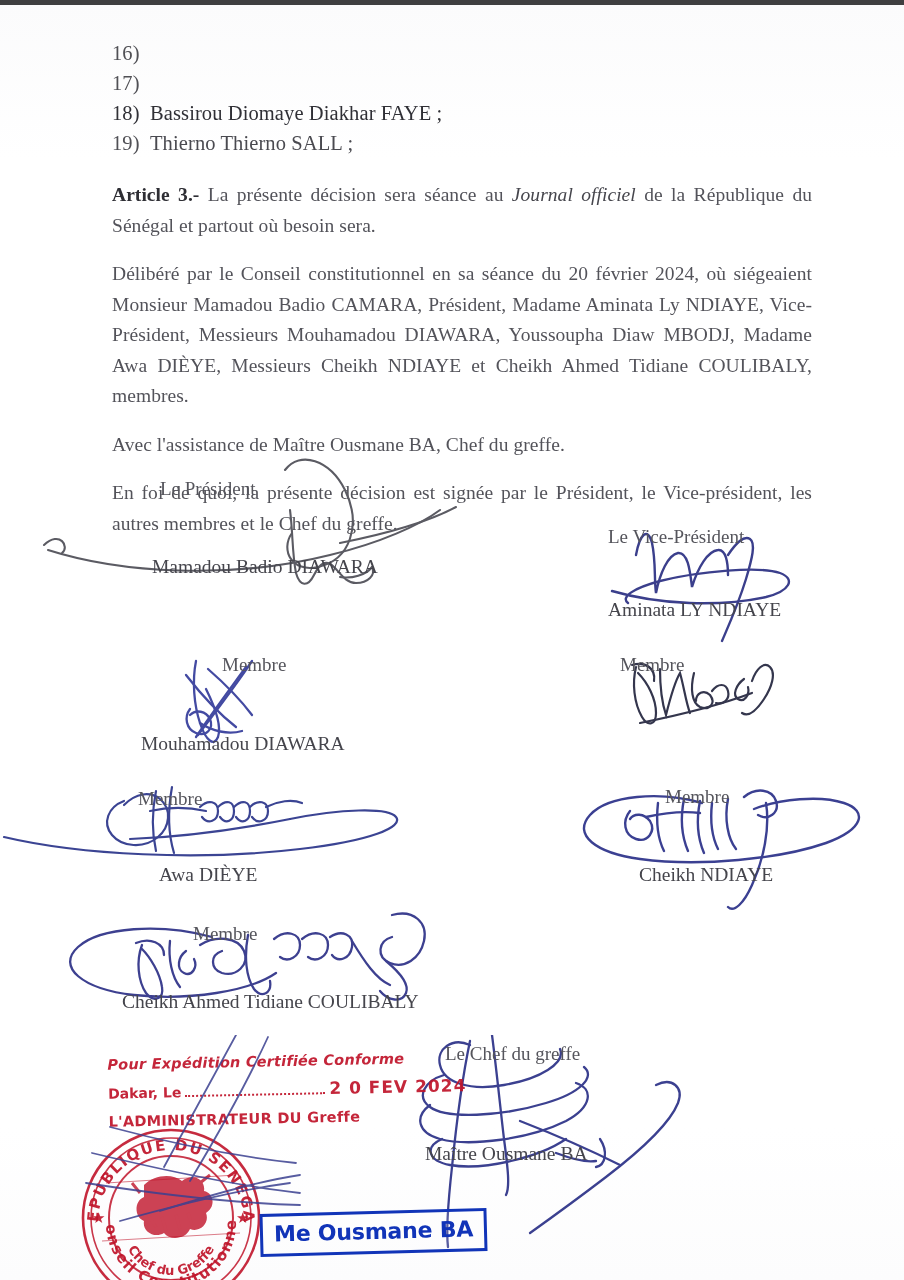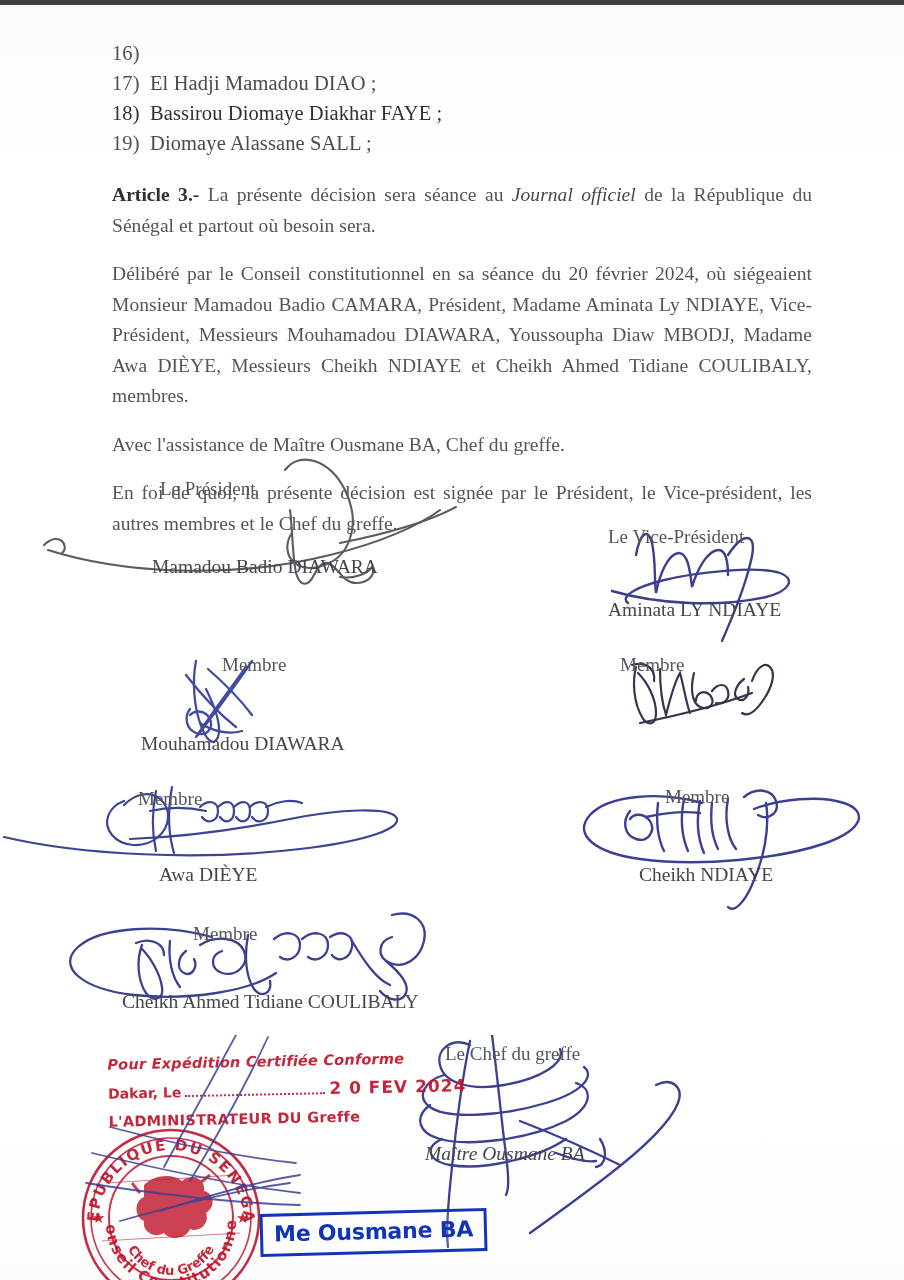--- a/index.html
+++ b/index.html
@@ -205,48 +205,46 @@
     font-size: 19px;
     color: #55555c;
     white-space: nowrap;
     padding-left: 20px;
   }
   .greffe-name {
     font-size: 19.5px;
     color: #45454c;
     white-space: nowrap;
     margin-top: 78px;
-    font-style: italic;
   }
 </style>
 </head>
 <body>
 
 <div id="page">
 
   <div class="top-band"></div>
   <div class="paper"></div>
 
   <div class="content">
 
     <ul class="cand-list">
       <li class="cand-item">
         <span class="cand-num">16)</span>
       </li>
       <li class="cand-item">
         <span class="cand-num">17)</span>
-        <span class="cand-name">El Hadji Mamadou DIAO ;</span>
       </li>
       <li class="cand-item bold">
         <span class="cand-num">18)</span>
         <span class="cand-name">Bassirou Diomaye Diakhar FAYE ;</span>
       </li>
       <li class="cand-item">
         <span class="cand-num">19)</span>
-        <span class="cand-name">Diomaye Alassane SALL ;</span>
+        <span class="cand-name">Thierno Thierno SALL ;</span>
       </li>
     </ul>
 
     <p class="para first"><b>Article 3.-</b><span> La présente décision sera séance au </span><i>Journal officiel</i><span> de la République du Sénégal et partout où besoin sera.</span></p>
 
     <p class="para">Délibéré par le Conseil constitutionnel en sa séance du 20 février 2024, où siégeaient Monsieur Mamadou Badio CAMARA, Président, Madame Aminata Ly NDIAYE, Vice-Président, Messieurs Mouhamadou DIAWARA, Youssoupha Diaw MBODJ, Madame Awa DIÈYE, Messieurs Cheikh NDIAYE et Cheikh Ahmed Tidiane COULIBALY, membres.</p>
 
     <p class="para">Avec l'assistance de Maître Ousmane BA, Chef du greffe.</p>
 
     <p class="para">En foi de quoi, la présente décision est signée par le Président, le Vice-président, les autres membres et le Chef du greffe.</p>

